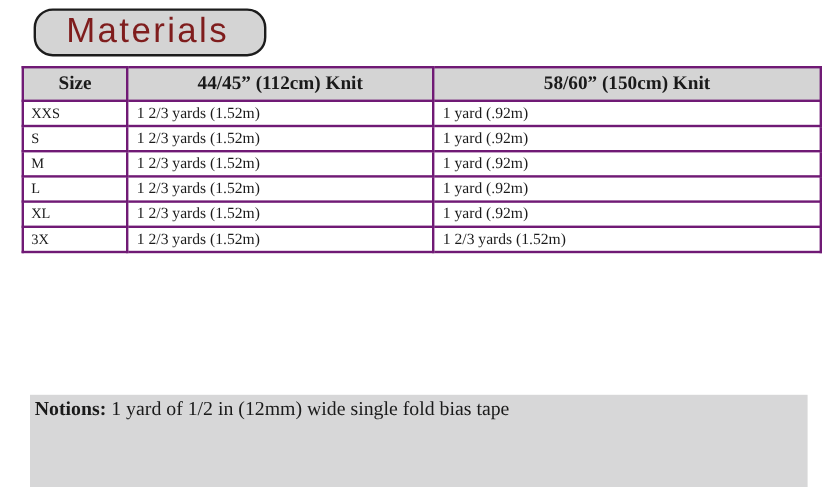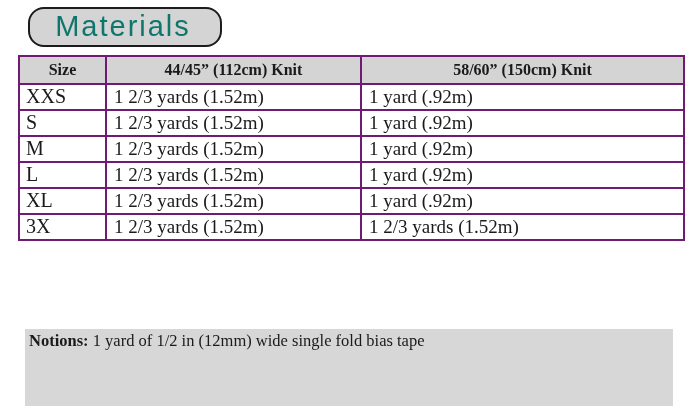--- a/index.html
+++ b/index.html
@@ -20,21 +20,21 @@
     min-width: 194px;
     padding: 0 18px 2px 14px;
     background: #d4d4d4;
     border: 2px solid #1c1c1c;
     border-radius: 16px;
     display: flex; align-items: center; justify-content: center;
     font-family: "Liberation Sans", sans-serif;
     font-weight: 300;
     font-size: 29px;
     letter-spacing: 2px;
-    color: #0f766e;
+    color: #7f1d1d;
   }
 
   
   table.materials {
     position: absolute;
     left: 18px; top: 55px;
     width: 665px;
     border-collapse: collapse;
     table-layout: fixed;
   }
@@ -48,26 +48,26 @@
   table.materials thead th {
     background: #d4d4d4;
     height: 28px;
     font-size: 16px;
     font-weight: bold;
     text-align: center;
   }
   table.materials tbody td {
     height: 21px;
     background: #ffffff;
-    font-size: 19px;
+    font-size: 13px;
     text-align: left;
     padding: 0 0 1px 7px;
   }
   table.materials tbody td.size-cell {
-    font-size: 20px;
+    font-size: 12px;
     padding-left: 6px;
   }
 
   
   .notes-box {
     position: absolute;
     left: 25px; top: 293px;
     width: 648px; height: 92px;
     background: #d7d7d8;
     padding: 1px 10px 0 4px;

